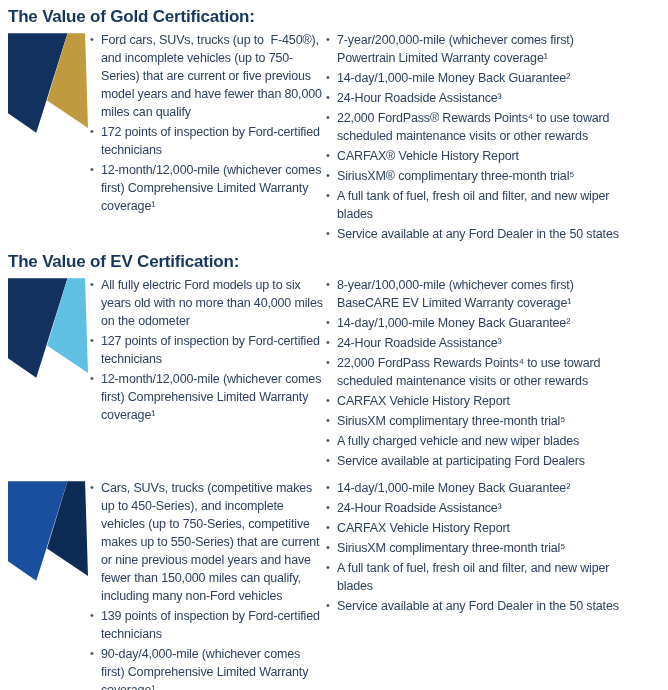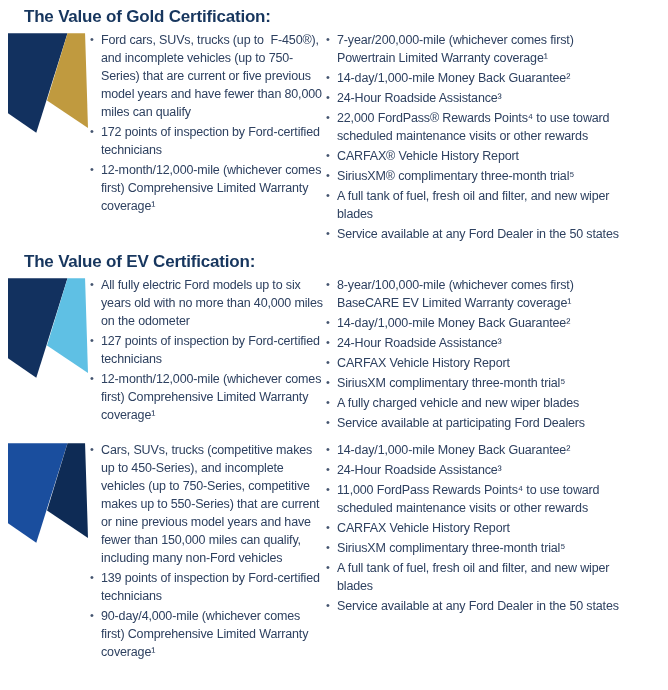--- a/index.html
+++ b/index.html
@@ -11,21 +11,21 @@
   *{box-sizing:border-box;}
   html,body{margin:0;padding:0;}
   body{
     width:668px;height:690px;overflow:hidden;
     background:var(--bg);
     font-family:"Liberation Sans","DejaVu Sans",sans-serif;
     padding:7px 4px 0 8px;
   }
   .cert-section{margin-bottom:7px;}
   .section-title{
-    margin:0 0 4px 16px;
+    margin:0 0 4px 0;
     font-size:17px;line-height:20px;font-weight:700;
     color:var(--title-color);
     letter-spacing:-0.2px;
   }
   .section-body{display:flex;align-items:flex-start;}
   .ribbon{width:80px;height:102px;flex:none;margin-top:2px;display:block;}
   ul.bullet-col{margin:0;padding:0;list-style:none;}
   ul.bullet-col li{
     position:relative;
     padding-left:13px;
@@ -93,20 +93,21 @@
 
   <li>12-month/12,000-mile (whichever comes first) Comprehensive Limited Warranty coverage¹</li>
 </ul>
     <ul class="bullet-col col-right">
   <li>8-year/100,000-mile (whichever comes first) BaseCARE EV Limited Warranty coverage¹</li>
 
   <li>14-day/1,000-mile Money Back Guarantee²</li>
 
   <li>24-Hour Roadside Assistance³</li>
 
+  <li>22,000 FordPass Rewards Points⁴ to use toward scheduled maintenance visits or other rewards</li>
 
   <li>CARFAX Vehicle History Report</li>
 
   <li>SiriusXM complimentary three-month trial⁵</li>
 
   <li>A fully charged vehicle and new wiper blades</li>
 
   <li>Service available at participating Ford Dealers</li>
 </ul>
   </div>
@@ -123,21 +124,20 @@
 
   <li>139 points of inspection by Ford-certified technicians</li>
 
   <li>90-day/4,000-mile (whichever comes first) Comprehensive Limited Warranty coverage¹</li>
 </ul>
     <ul class="bullet-col col-right">
   <li>14-day/1,000-mile Money Back Guarantee²</li>
 
   <li>24-Hour Roadside Assistance³</li>
 
-  <li>11,000 FordPass Rewards Points⁴ to use toward scheduled maintenance visits or other rewards</li>
 
   <li>CARFAX Vehicle History Report</li>
 
   <li>SiriusXM complimentary three-month trial⁵</li>
 
   <li>A full tank of fuel, fresh oil and filter, and new wiper blades</li>
 
   <li>Service available at any Ford Dealer in the 50 states</li>
 </ul>
   </div>

